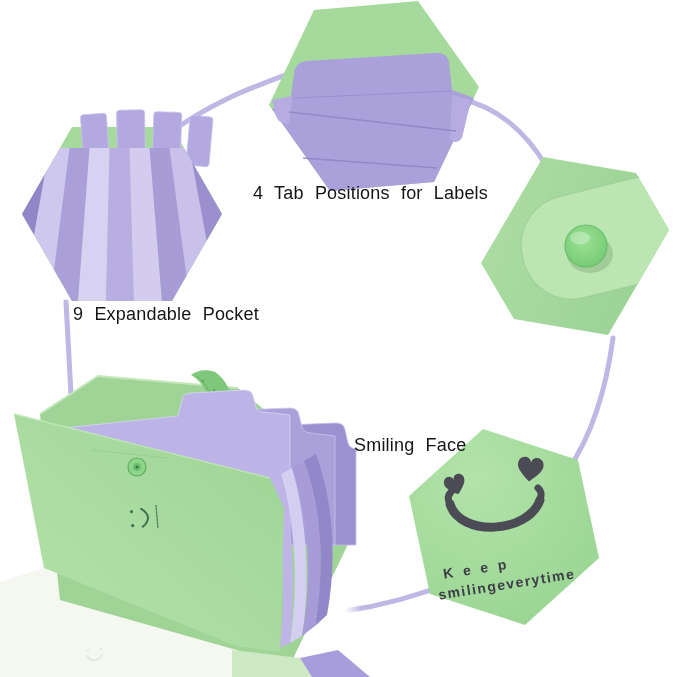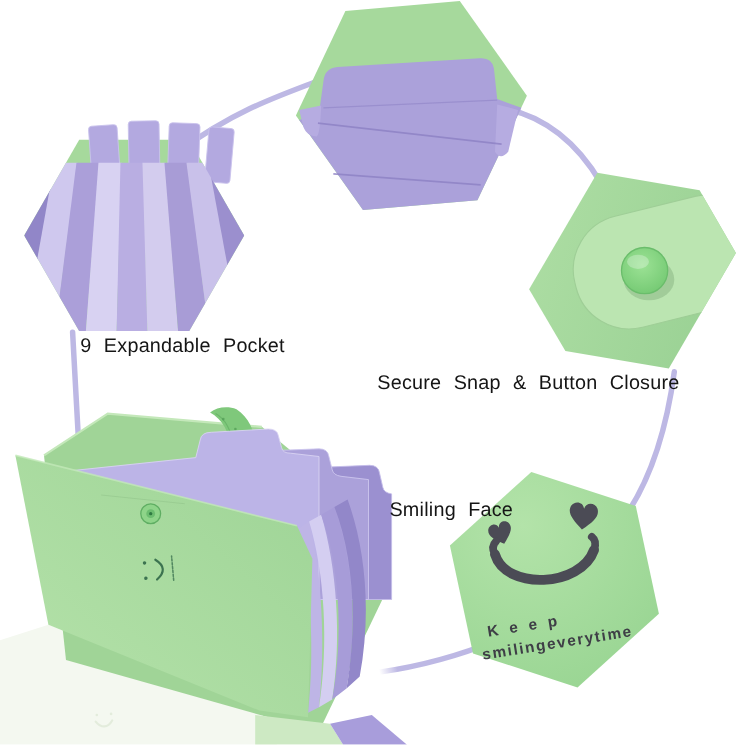--- a/index.html
+++ b/index.html
@@ -165,17 +165,17 @@
     <path d="M450,504 C460,537 528,534 540,500" fill="none" stroke="#4b4b55" stroke-width="9" stroke-linecap="round"></path>
     <path d="M450,504 Q446,497 451,492" fill="none" stroke="#4b4b55" stroke-width="7" stroke-linecap="round"></path>
     <path d="M540,500 Q543,492 538,488" fill="none" stroke="#4b4b55" stroke-width="7" stroke-linecap="round"></path>
     <g transform="rotate(-9 500 575)" fill="#3e3e46" font-weight="bold">
       <text x="444" y="570" font-size="14" letter-spacing="3">K e e p</text>
       <text x="436" y="590" font-size="14" letter-spacing="1.5">smilingeverytime</text>
     </g>
   </g>
 </svg>
 
+<div class="caption" style="left:253px;top:183px;">4  Tab  Positions  for  Labels</div>
 <div class="caption" style="left:73px;top:304px;">9  Expandable  Pocket</div>
-<div class="caption" style="left:343px;top:338px;">Secure  Snap  &amp;  Button  Closure</div>
-<div class="caption" style="left:354px;top:435px;margin-top:18px;">Smiling  Face</div>
+<div class="caption" style="left:354px;top:435px;">Smiling  Face</div>
 
 </div>
 
 </body></html>

